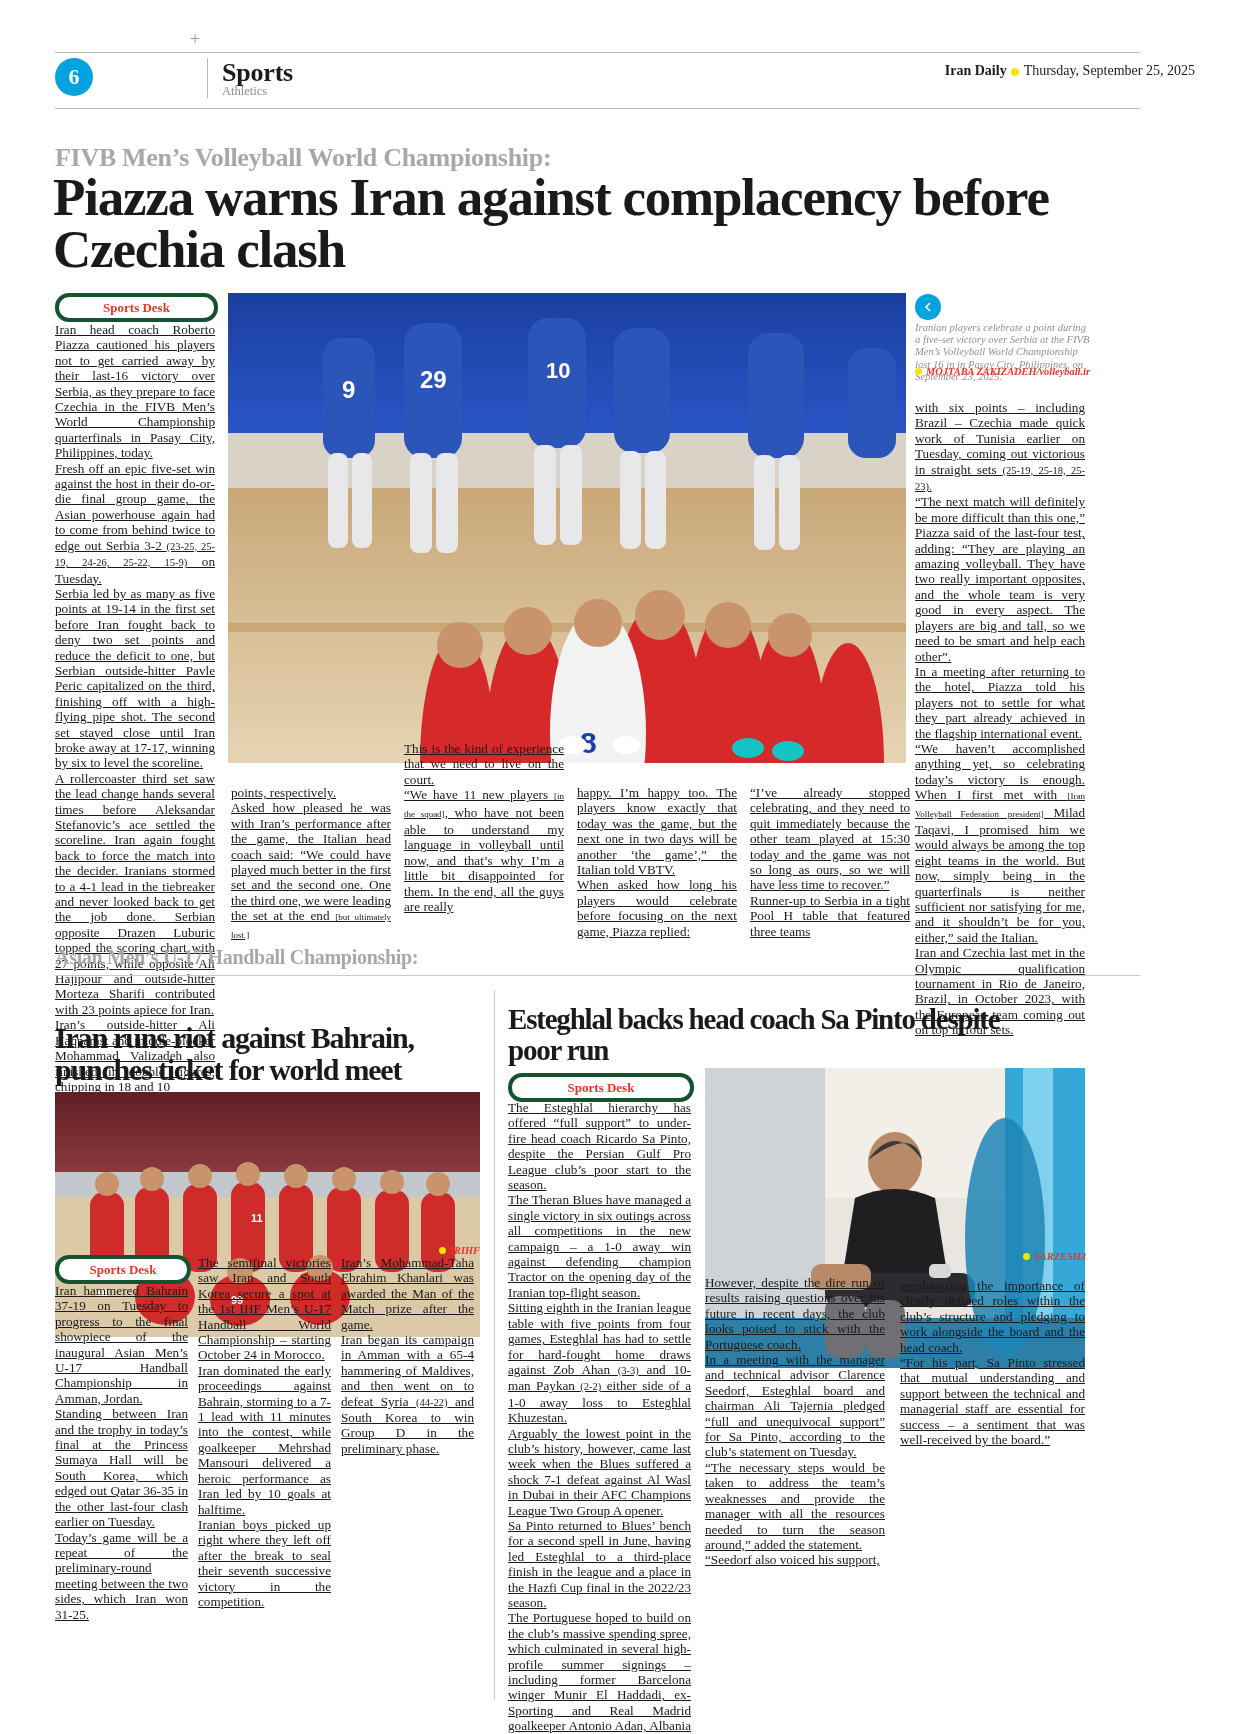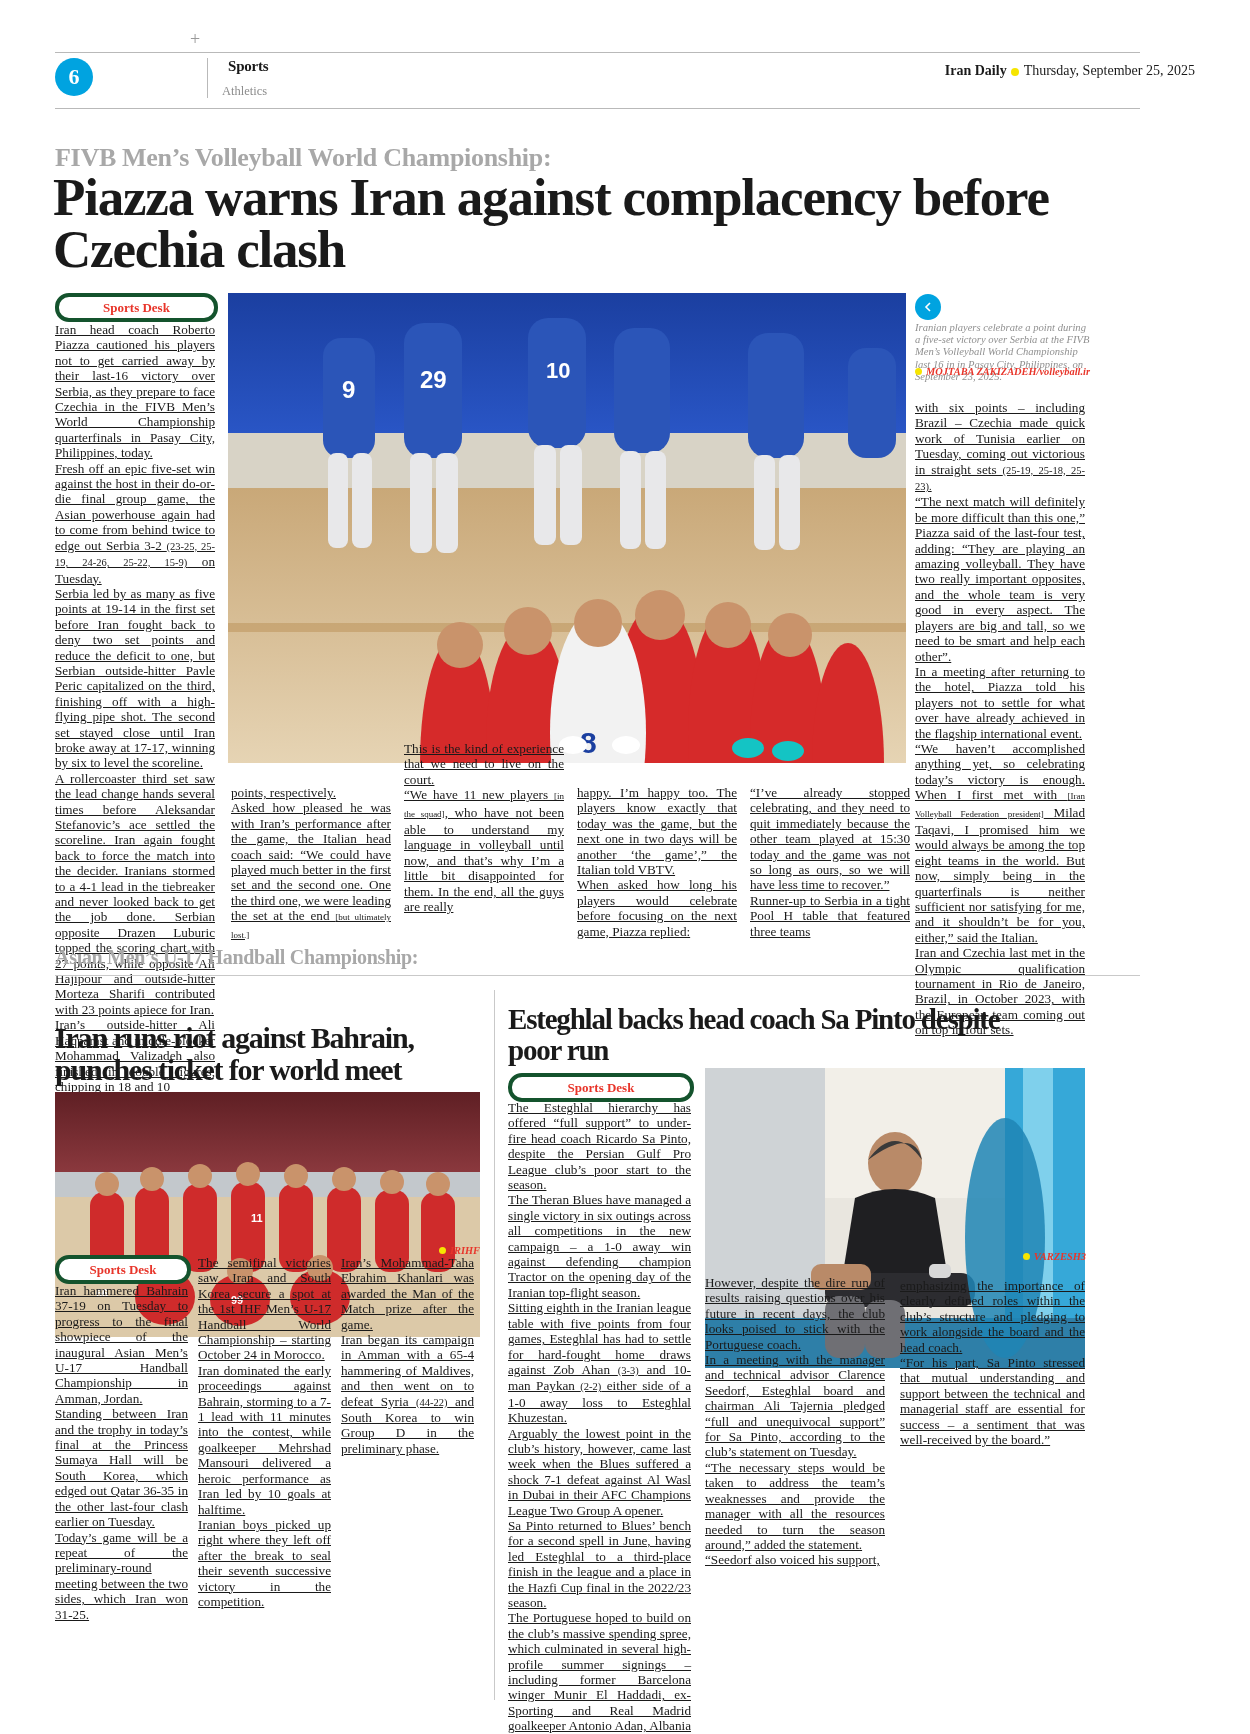--- a/index.html
+++ b/index.html
@@ -11,21 +11,21 @@
   .cropmark{position:absolute;color:#999;font-size:18px;line-height:1;}
 
   
   .masthead{position:absolute;left:55px;top:52px;width:1085px;height:55px;
             border-top:1px solid #b9b9b9;border-bottom:1px solid #b9b9b9;}
   .pagenum{position:absolute;left:55px;top:58px;width:38px;height:38px;border-radius:50%;
            background:#00a3e0;color:#fff;font-weight:bold;font-size:22px;
            display:flex;align-items:center;justify-content:center;
            font-family:"Liberation Serif",serif;}
   .sect-div{position:absolute;left:207px;top:58px;width:1px;height:40px;background:#b9b9b9;}
-  .sect-name{position:absolute;left:228px;top:58px;font-weight:bold;font-size:15px;
+  .sect-name{position:absolute;left:222px;top:58px;font-weight:bold;font-size:26px;
              letter-spacing:-.2px;text-align:center;}
   .sect-sub{position:absolute;left:222px;top:84px;font-size:12.5px;color:#8c8c8c;}
   .dateline{position:absolute;right:55px;top:63px;font-size:14px;white-space:nowrap;}
   .dateline b{font-weight:bold;}
   .dot-y{display:inline-block;width:8px;height:8px;border-radius:50%;
          background:#f6e500;margin:0 5px 0 4px;vertical-align:middle;}
   .dot-y-sm{display:inline-block;width:7px;height:7px;border-radius:50%;
          background:#f6e500;margin-right:4px;vertical-align:middle;}
 
   
@@ -189,21 +189,21 @@
   </div>
 
   <div class="col" style="left:750px;top:785px;width:160px;">
     <p>“I’ve already stopped celebrating, and they need to quit immediately because the other team played at 15:30 today and the game was not so long as ours, so we will have less time to recover.”</p>
     <p>Runner-up to Serbia in a tight Pool H table that featured three teams</p>
   </div>
 
   <div class="col" style="left:915px;top:400px;width:170px;">
     <p><span>with six points – including Brazil – Czechia made quick work of Tunisia earlier on Tuesday, coming out victorious in straight sets </span><span class="sm">(25-19, 25-18, 25-23).</span></p>
     <p>“The next match will definitely be more difficult than this one,” Piazza said of the last-four test, adding: “They are playing an amazing volleyball. They have two really important opposites, and the whole team is very good in every aspect. The players are big and tall, so we need to be smart and help each other”.</p>
-    <p>In a meeting after returning to the hotel, Piazza told his players not to settle for what over have already achieved in the flagship international event.</p>
+    <p>In a meeting after returning to the hotel, Piazza told his players not to settle for what they part already achieved in the flagship international event.</p>
     <p><span>“We haven’t accomplished anything yet, so celebrating today’s victory is enough. When I first met with </span><span class="tiny">[Iran Volleyball Federation president]</span><span> Milad Taqavi, I promised him we would always be among the top eight teams in the world. But now, simply being in the quarterfinals is neither sufficient nor satisfying for me, and it shouldn’t be for you, either,” said the Italian.</span></p>
     <p>Iran and Czechia last met in the Olympic qualification tournament in Rio de Janeiro, Brazil, in October 2023, with the European team coming out on top in four sets.</p>
   </div>
 
   <div class="hr" style="left:55px;top:975px;width:1085px;"></div>
 
   <div class="kicker" style="position:absolute;left:55px;top:946px;font-size:20px;">Asian Men’s U-17 Handball Championship:</div>
   <div class="headline" style="position:absolute;left:55px;top:1022px;width:425px;font-size:30px;line-height:1.05;">Iran runs riot against Bahrain, punches ticket for world meet</div>
 
   <div class="vr" style="left:494px;top:990px;height:710px;"></div>

